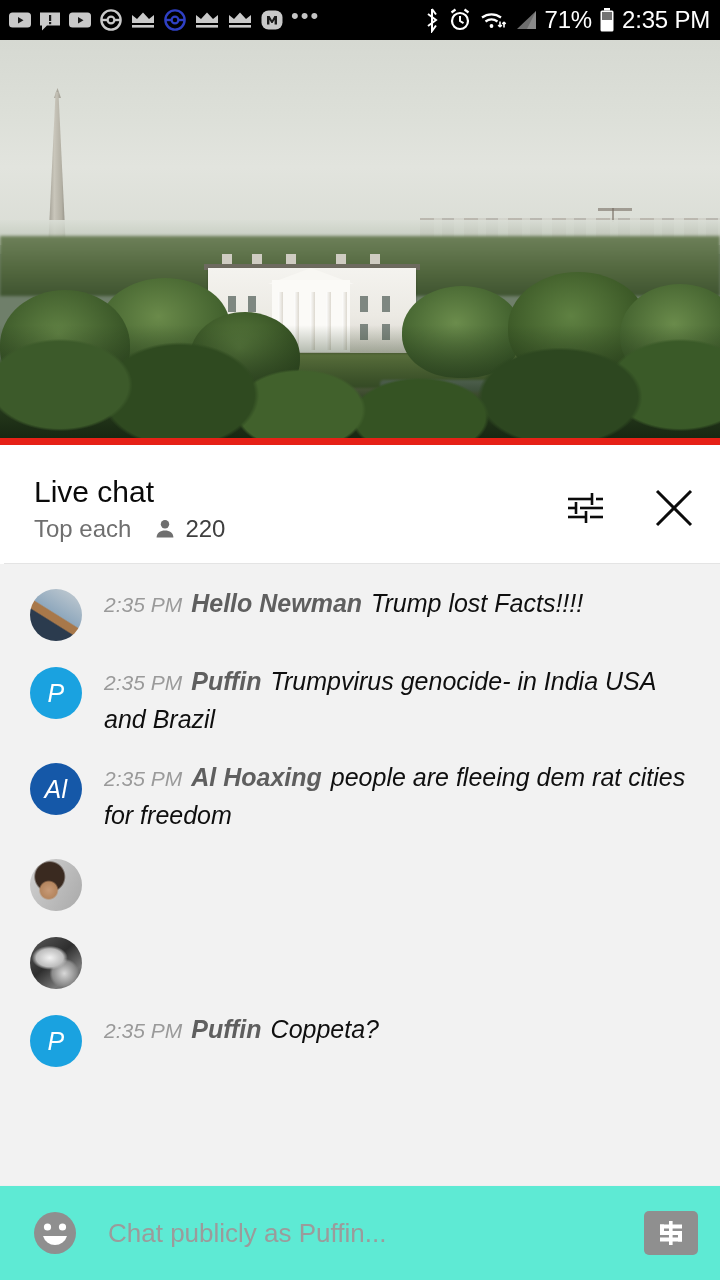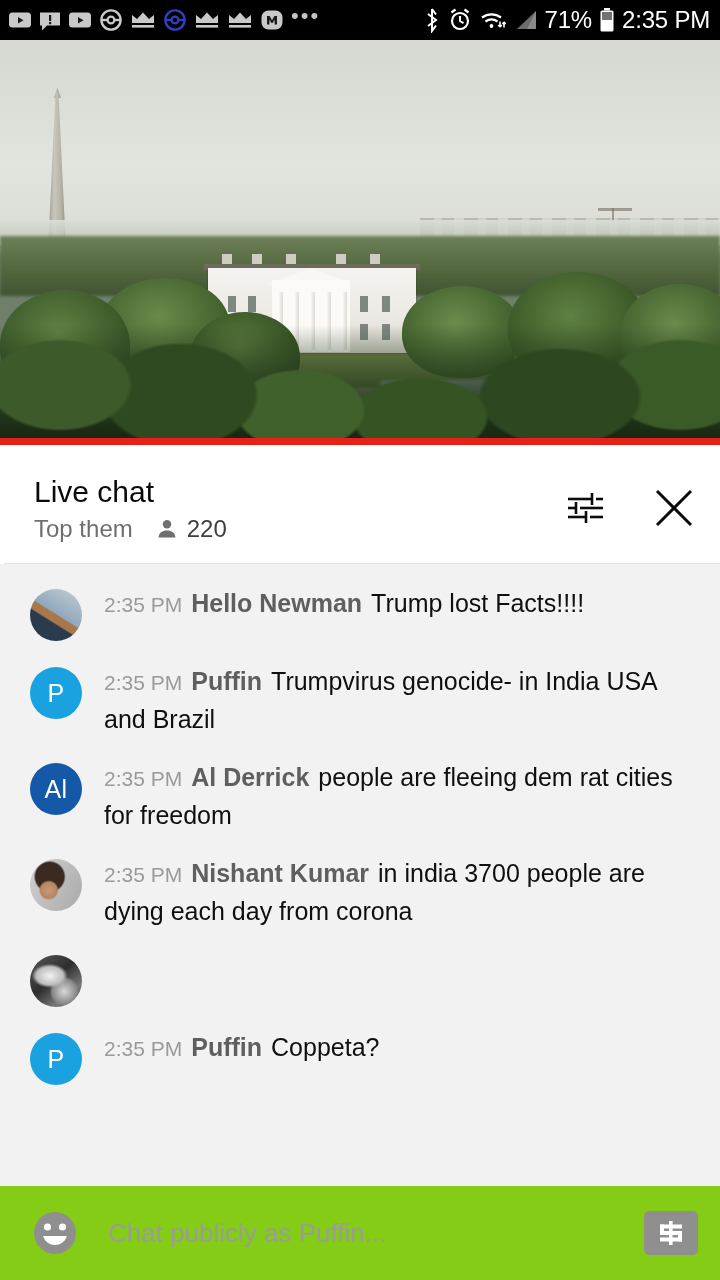--- a/index.html
+++ b/index.html
@@ -290,20 +290,21 @@
   
   .chat-list {
     position: absolute;
     top: 564px; left: 0;
     width: 720px;
     height: 621px;
     background: #f2f2f2;
     overflow: hidden;
     box-sizing: border-box;
     padding-top: 8px;
+    font-style: italic;
   }
   .msg {
     display: flex;
     align-items: flex-start;
     padding: 9px 24px 9px 30px;
     box-sizing: border-box;
   }
   .avatar {
     width: 52px; height: 52px;
     border-radius: 50%;
@@ -370,21 +371,21 @@
     margin-right: 9px;
   }
   .msg-text { color: #0f0f0f; }
   .emoji { font-size: 31px; vertical-align: -5px; }
 
   
   .input-bar {
     position: absolute;
     bottom: 0; left: 0;
     width: 720px; height: 95px;
-    background: #84cc16;
+    background: #5eead4;
     display: flex;
     align-items: center;
     padding: 0 22px 0 28px;
     box-sizing: border-box;
     border-top: 1px solid #efefef;
   }
   .emoji-btn {
     width: 54px; height: 54px;
     flex: 0 0 54px;
     display: flex;
@@ -586,21 +587,21 @@
 
     <div class="progress-bar">
       <div class="progress-fill"></div>
     </div>
   </div>
 
   <div class="chat-header">
     <div class="chat-header-left">
       <div class="chat-title">Live chat</div>
       <div class="chat-subline">
-        <span class="chat-mode">Top them</span>
+        <span class="chat-mode">Top each</span>
         <span style="line-height:0">
           <svg width="24" height="24" viewBox="0 0 24 24">
               <circle cx="12" cy="7.2" r="4.2" fill="#6f6f6f"></circle>
               <path d="M3.6 20.4c0-4.6 3.8-7 8.4-7s8.4 2.4 8.4 7z" fill="#6f6f6f"></path>
             </svg>
         </span>
         <span class="viewer-count">220</span>
       </div>
     </div>
     <div class="header-actions">
@@ -644,32 +645,29 @@
       <div class="msg-body">
         <span class="msg-time">2:35 PM</span><span class="msg-author">Puffin</span><span class="msg-text">Trumpvirus genocide- in India USA and Brazil</span>
       </div>
     </div>
 
     <div class="msg">
       <div class="avatar letter-navy">
           <span>Al</span>
         </div>
       <div class="msg-body">
-        <span class="msg-time">2:35 PM</span><span class="msg-author">Al Derrick</span><span class="msg-text">people are fleeing dem rat cities for freedom</span>
+        <span class="msg-time">2:35 PM</span><span class="msg-author">Al Hoaxing</span><span class="msg-text">people are fleeing dem rat cities for freedom</span>
       </div>
     </div>
 
 
     <div class="msg">
       <div class="avatar photo-person">
           <span></span>
         </div>
-      <div class="msg-body">
-        <span class="msg-time">2:35 PM</span><span class="msg-author">Nishant Kumar</span><span class="msg-text">in india 3700 people are dying each day from corona</span>
-      </div>
     </div>
 
     <div class="msg">
       <div class="avatar photo-gray">
           <span></span>
         </div>
     </div>
 
     <div class="msg">
       <div class="avatar letter-blue">

